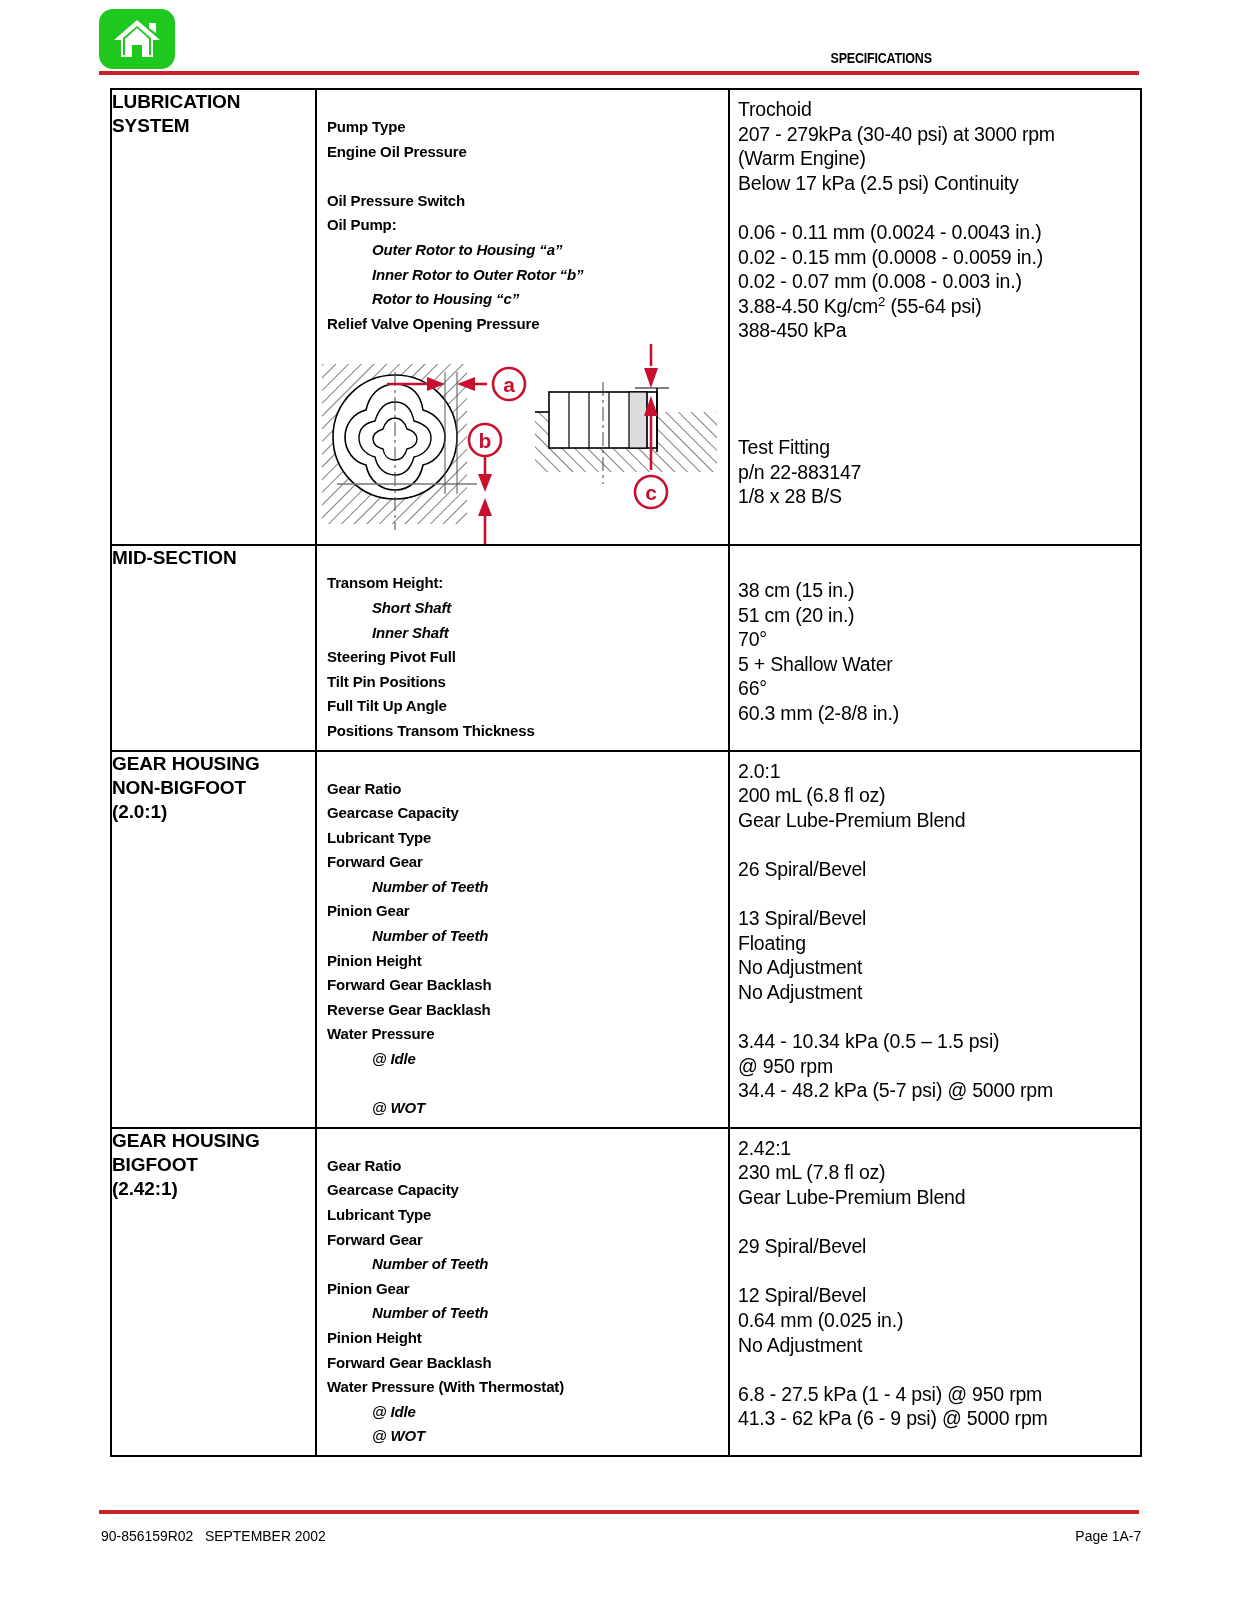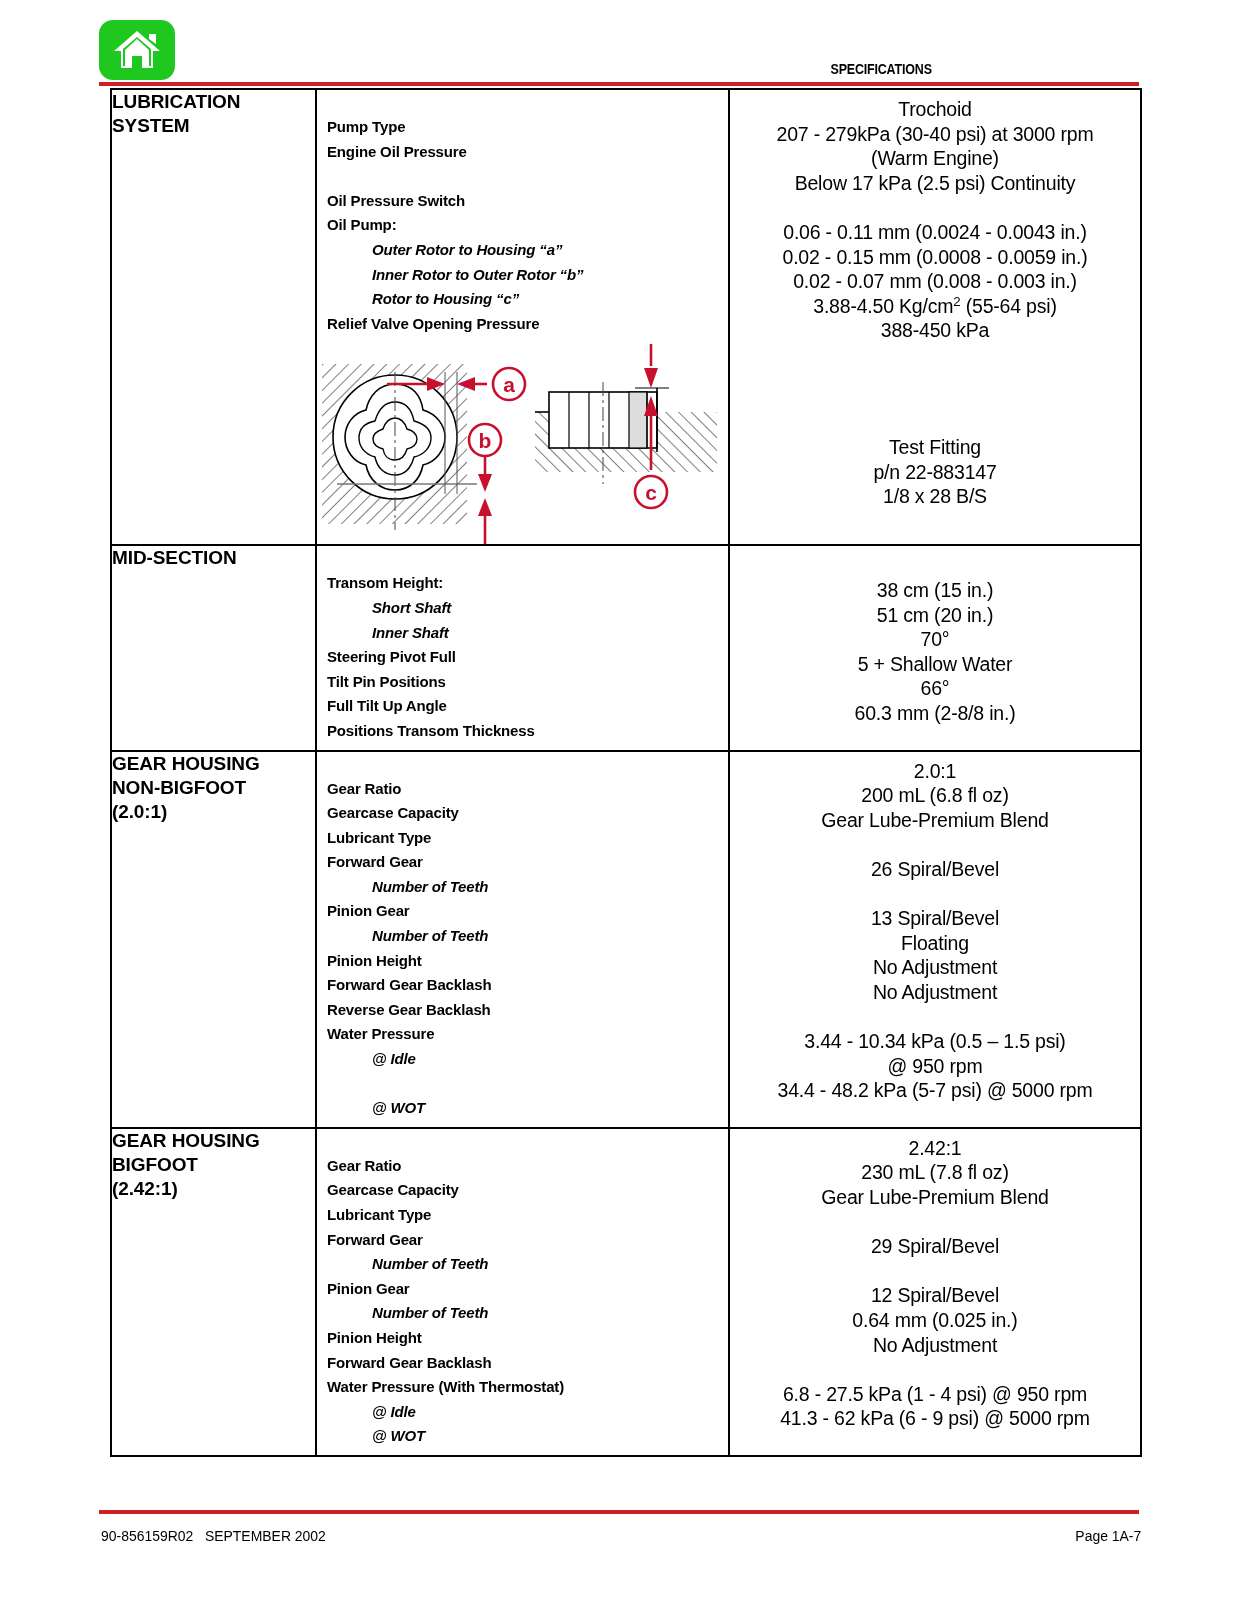--- a/index.html
+++ b/index.html
@@ -11,21 +11,21 @@
     width: 1236px; height: 1600px;
     position: relative;
     font-family: "Liberation Sans", sans-serif;
     color: #000;
     overflow: hidden;
   }
 
   
   .header {
     position: absolute;
-    left: 0; top: 15px; width: 1024px; height: 70px;
+    left: 0; top: 4px; width: 1024px; height: 70px;
   }
   .logo {
     position: absolute;
     left: 99px; top: 5px;
     width: 76px; height: 60px;
     background: #1ec81e;
     border-radius: 14px;
   }
   .logo svg { display: block; width: 76px; height: 60px; }
   .header-title {
@@ -78,21 +78,20 @@
     line-height: 24.6px;
     letter-spacing: -0.15px;
     white-space: pre;
   }
   .items .ind1 { padding-left: 45px; display: block; font-style: italic; }
   .items .lvl0 { display: block; }
   .items .blank { display: block; height: 24.6px; }
 
   .values {
     padding: 7px 8px 6px 8px;
-    text-align: center;
     font-size: 19.5px;
     line-height: 24.6px;
     letter-spacing: -0.2px;
     white-space: pre;
   }
   .values .line { display: block; }
   .values .blank { display: block; height: 24.6px; }
   sup { font-size: 0.68em; vertical-align: super; line-height: 0; }
 
   

